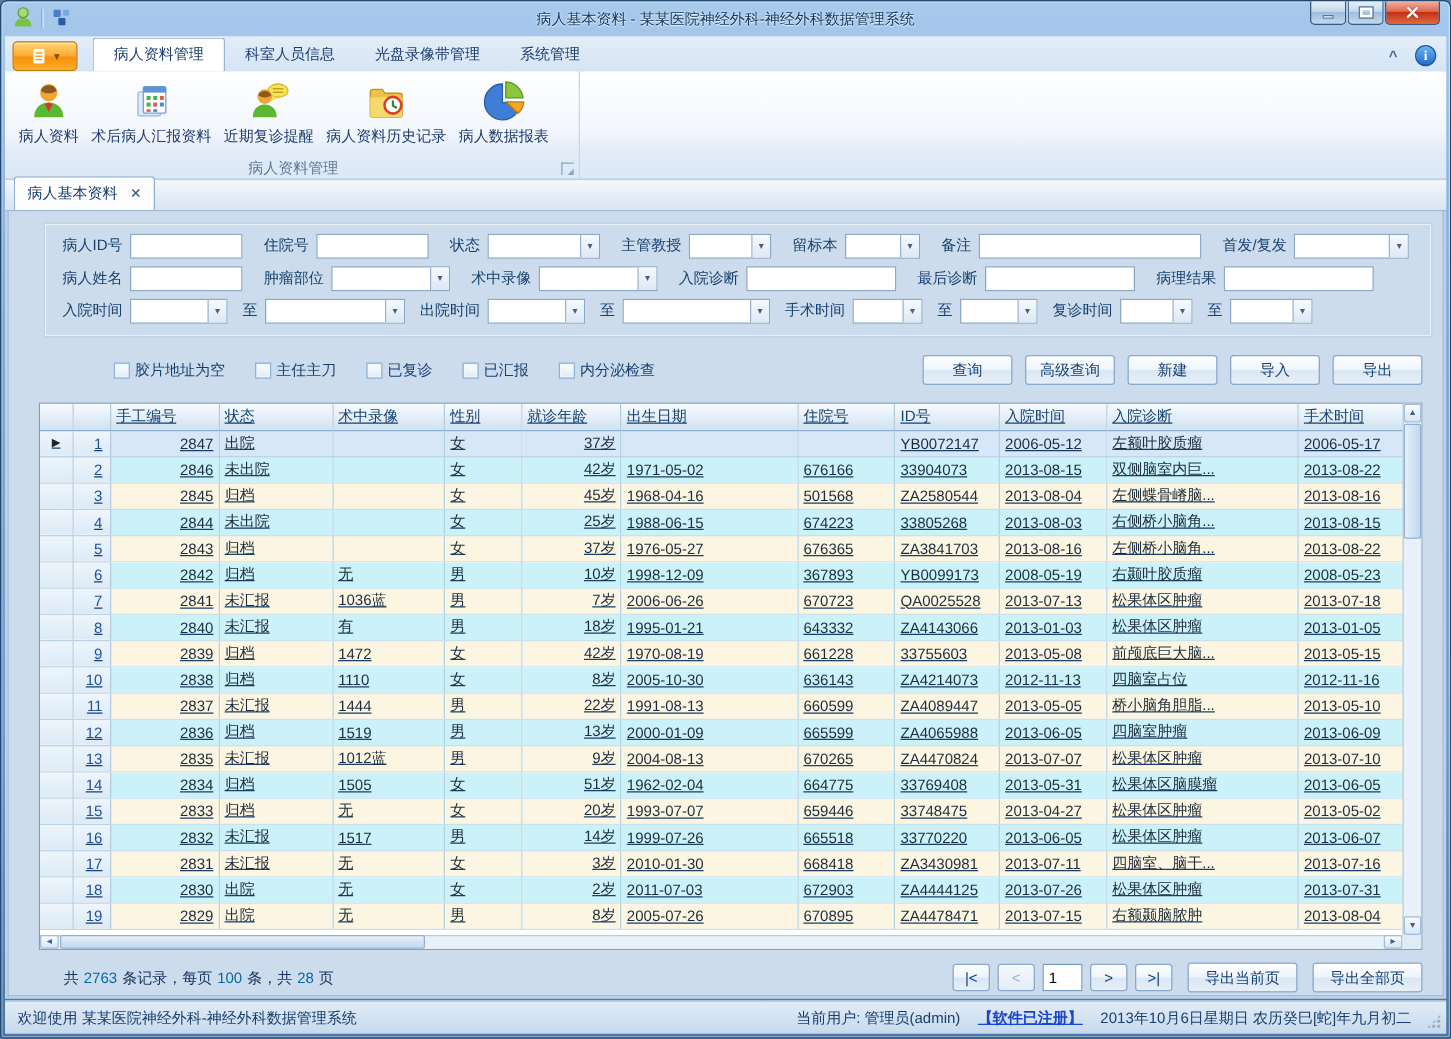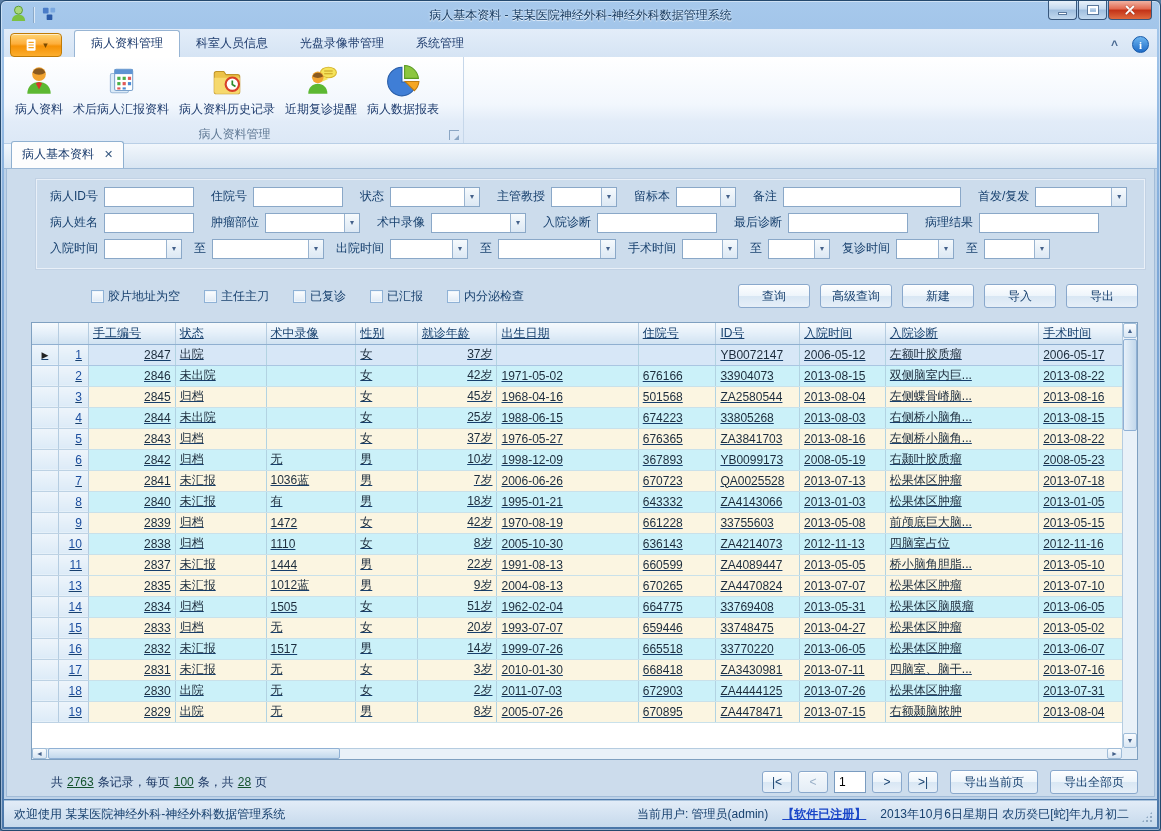--- a/index.html
+++ b/index.html
@@ -102,21 +102,21 @@
   .sbtn{position:absolute;display:flex;align-items:center;justify-content:center;font-size:7px;color:#44618a;
     background:linear-gradient(180deg,#fafcfe,#d8e6f3);border:1px solid #9fbcd8;border-radius:2px;}
   .vscroll .up{top:0;left:0;right:0;height:15px;} .vscroll .dn{bottom:0;left:0;right:0;height:15px;}
   .vscroll .thumb{position:absolute;left:0;right:0;top:16px;height:92px;background:linear-gradient(90deg,#e6f0f9,#c2d8ec);border:1px solid #8fb0d4;border-radius:2px;}
   .hscroll .lf{left:0;top:-1px;bottom:0;width:15px;} .hscroll .rt{right:0;top:-1px;bottom:0;width:15px;}
   .hscroll .thumb{position:absolute;top:-1px;bottom:0;left:16px;width:292px;background:linear-gradient(180deg,#e6f0f9,#c2d8ec);border:1px solid #8fb0d4;border-radius:2px;}
   .scorner{position:absolute;right:0;bottom:0;width:15px;height:11px;background:#e0ebf5;}
   
   .pager-row{position:absolute;left:24px;right:16px;top:599px;height:28px;display:flex;align-items:center;}
   .rec-summary{margin-left:18px;color:#15315e;}
-  .rec-summary span{margin:0 2px;} .rec-summary .num{color:#14532d;text-decoration:underline;}
+  .rec-summary span{margin:0 2px;} .rec-summary .num{color:#0369a1;}
   .pager{margin-left:auto;display:flex;align-items:center;gap:6px;}
   .pbtn{width:30px;height:22px;min-width:0;padding:0;}
   .pbtn.dis{color:#9ab0c8;background:linear-gradient(180deg,#f4f8fc,#e4edf6);}
   .pageinput{width:32px;height:22px;border:1px solid #7a9cc0;font:inherit;padding:0 4px;}
   .exp{min-width:88px;margin-left:6px;}
   
   .statusbar{position:absolute;left:3px;right:3px;bottom:3px;height:27px;background:linear-gradient(180deg,#e2ecf7,#c6d9ec);
     border-top:1px solid #a8c2dc;display:flex;align-items:center;padding:0 10px;color:#17406e;}
   .sb-right{margin-left:auto;display:flex;align-items:center;gap:14px;padding-right:18px;}
   .reg-link{color:#1a46c8;font-weight:bold;text-decoration:underline;}
@@ -208,40 +208,40 @@
                 </g>
                 <g fill="#4a8ad4">
                   <rect x="22.5" y="17" width="3" height="3"></rect>
                   <rect x="17.5" y="22" width="3" height="2"></rect>
                 </g>
               </svg></div>
             <div class="rlb">术后病人汇报资料</div>
           </div>
           <div class="rbtn">
             <div class="ric"><svg viewBox="0 0 32 32">
-                <path d="M4 9a2 2 0 0 1 2-2h7l2 3h11a2 2 0 0 1 2 2v14a2 2 0 0 1-2 2H6a2 2 0 0 1-2-2z" fill="#ecc249" stroke="#c09428"></path>
-                <path d="M4 13h24v13a2 2 0 0 1-2 2H6a2 2 0 0 1-2-2z" fill="#f6d96e"></path>
-                <circle cx="21" cy="19" r="6.3" fill="#ffffff" stroke="#d84028" stroke-width="2"></circle>
-                <path d="M21 15.5v3.8l3 1.8" stroke="#2a8a2a" stroke-width="1.6" fill="none"></path>
-              </svg></div>
-            <div class="rlb">病人资料历史记录</div>
-          </div>
-          <div class="rbtn">
-            <div class="ric"><svg viewBox="0 0 32 32">
                 <ellipse cx="23" cy="8" rx="7.5" ry="5" fill="#f5e35a" stroke="#d8b830"></ellipse>
                 <path d="M19 12l-3 5 7-3z" fill="#f5e35a"></path>
                 <g stroke="#c8a020" stroke-width="1">
                   <line x1="19" y1="6.6" x2="27" y2="6.6"></line>
                   <line x1="19" y1="9.2" x2="27" y2="9.2"></line>
                 </g>
                 <path d="M4 28c0-6 4-9.5 9-9.5s9 3.5 9 9.5z" fill="#5cb832"></path>
                 <circle cx="13" cy="12.5" r="5.5" fill="#f2a431"></circle>
                 <path d="M8 11.5a5.5 5.5 0 0 1 10 0c-1.7 1.2-3.3 1.6-5 1.6s-3.3-.4-5-1.6z" fill="#8a5a20"></path>
               </svg></div>
             <div class="rlb">近期复诊提醒</div>
+          </div>
+          <div class="rbtn">
+            <div class="ric"><svg viewBox="0 0 32 32">
+                <path d="M4 9a2 2 0 0 1 2-2h7l2 3h11a2 2 0 0 1 2 2v14a2 2 0 0 1-2 2H6a2 2 0 0 1-2-2z" fill="#ecc249" stroke="#c09428"></path>
+                <path d="M4 13h24v13a2 2 0 0 1-2 2H6a2 2 0 0 1-2-2z" fill="#f6d96e"></path>
+                <circle cx="21" cy="19" r="6.3" fill="#ffffff" stroke="#d84028" stroke-width="2"></circle>
+                <path d="M21 15.5v3.8l3 1.8" stroke="#2a8a2a" stroke-width="1.6" fill="none"></path>
+              </svg></div>
+            <div class="rlb">病人资料历史记录</div>
           </div>
           <div class="rbtn">
             <div class="ric"><svg viewBox="0 0 32 32">
                 <path d="M15 17V3A13.5 13.5 0 1 0 28.5 17z" fill="#3f7ed6" stroke="#2a5ea8"></path>
                 <path d="M17.5 1.5A13.5 13.5 0 0 1 30.5 13.5H17.5z" fill="#8cc63f" stroke="#5a9a20"></path>
                 <path d="M31 16.5a13 13 0 0 1-4.2 8.6L18 16.5z" fill="#f5a623" stroke="#c07c10"></path>
               </svg></div>
             <div class="rlb">病人数据报表</div>
           </div>
         </div>
@@ -636,20 +636,35 @@
                 <td>1444</td>
                 <td>男</td>
                 <td class="ar">22岁</td>
                 <td>1991-08-13</td>
                 <td>660599</td>
                 <td>ZA4089447</td>
                 <td>2013-05-05</td>
                 <td>桥小脑角胆脂...</td>
                 <td>2013-05-10</td>
               </tr>
+              <tr class="even">
+                <td class="marker"></td>
+                <td class="gutter">12</td>
+                <td class="ar">2836</td>
+                <td>归档</td>
+                <td>1519</td>
+                <td>男</td>
+                <td class="ar">13岁</td>
+                <td>2000-01-09</td>
+                <td>665599</td>
+                <td>ZA4065988</td>
+                <td>2013-06-05</td>
+                <td>四脑室肿瘤</td>
+                <td>2013-06-09</td>
+              </tr>
               <tr class="odd">
                 <td class="marker"></td>
                 <td class="gutter">13</td>
                 <td class="ar">2835</td>
                 <td>未汇报</td>
                 <td>1012蓝</td>
                 <td>男</td>
                 <td class="ar">9岁</td>
                 <td>2004-08-13</td>
                 <td>670265</td>

